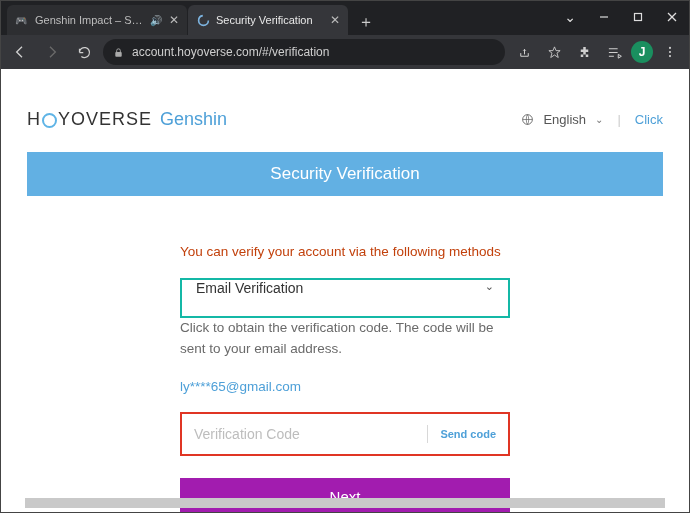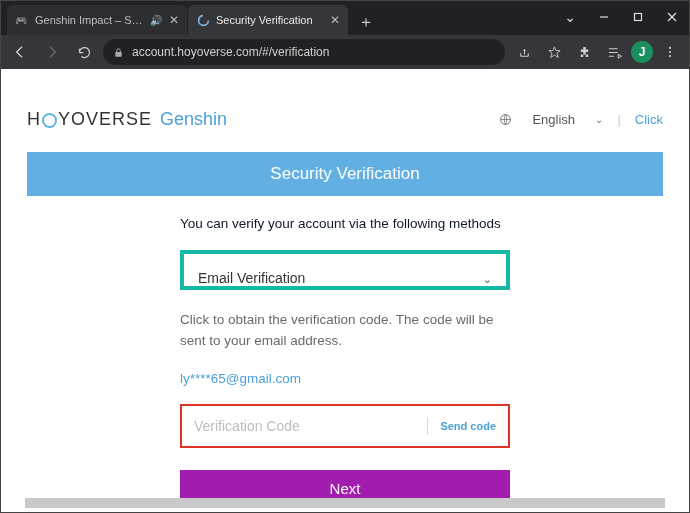--- a/index.html
+++ b/index.html
@@ -165,54 +165,54 @@
   .brand-account {
     font-size: 18px;
     color: #4ea0d8;
     font-weight: 400;
   }
   .header-right {
     display:flex; align-items:center; gap: 14px;
     color: #555; font-size: 13px;
   }
   .lang {
-    display:flex; align-items:center; gap:20px; cursor:pointer;
+    display:flex; align-items:center; gap:9px; cursor:pointer;
   }
   .lang .globe { font-size: 13px; color: #555;}
   .lang .chev { font-size: 10px; color: #777;}
   .sep { color: #ccc; }
   .return-link { color: #4ea0d8; cursor:pointer; }
   .panel-header {
     background: #62b0e3;
     color: #fff;
     height: 44px;
     display:flex; align-items:center; justify-content:center;
     font-size: 17px;
     font-weight: 400;
   }
   .panel-body {
     padding: 18px 0 0 0;
     max-width: 330px;
     margin: 0 auto;
   }
   .desc {
-    color: #0f172a;
+    color: #c2410c;
     font-size: 13.5px;
     line-height: 1.5;
     margin-bottom: 16px;
+    margin-top: 28px;
   }
   .select-box {
-    border: 4px solid #14b8a6;
+    border: 2px solid #14b8a6;
     height: 40px;
-    display:flex; align-items:flex-end; justify-content:space-between;
+    display:flex; align-items:flex-start; justify-content:space-between;
     padding: 0 14px;
     font-size: 14px;
     color: #333;
     cursor:pointer;
-    margin-bottom: 20px;
     background:#fff;
   }
   .select-box .chev { font-size: 11px; color: #555;}
   .hint {
     color: #6a6a6a;
     font-size: 13.5px;
     line-height: 1.5;
     margin-bottom: 20px;
   }
   .email {

